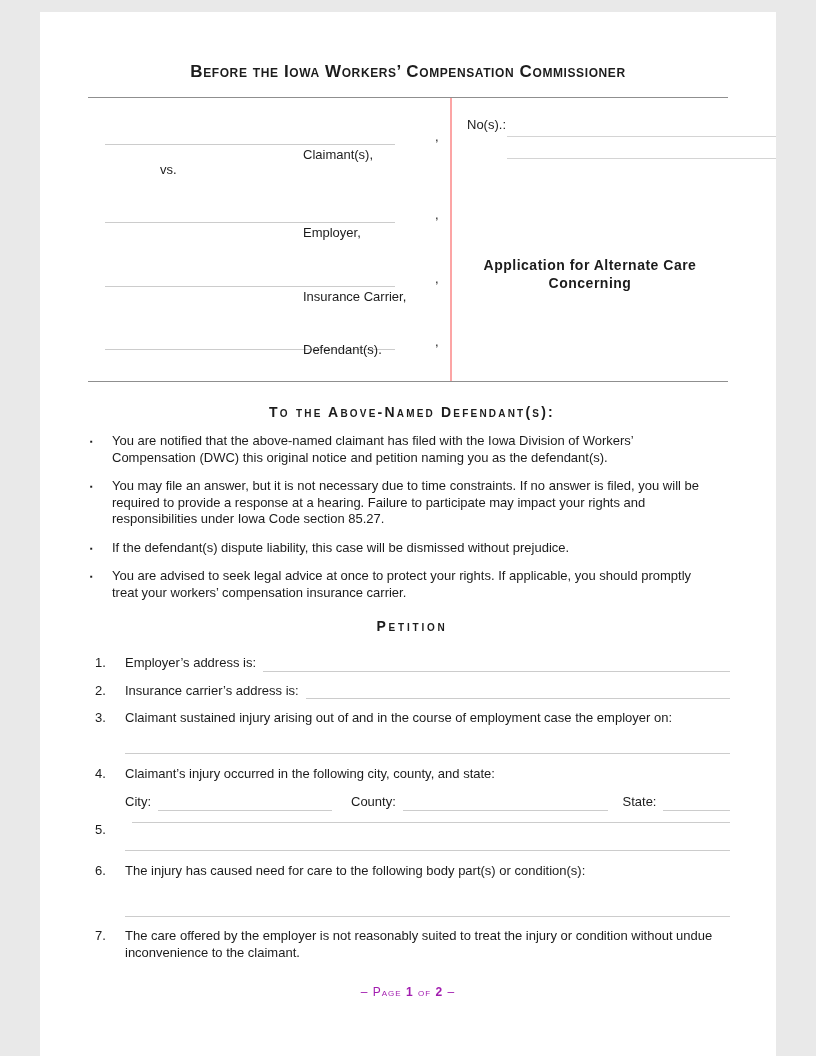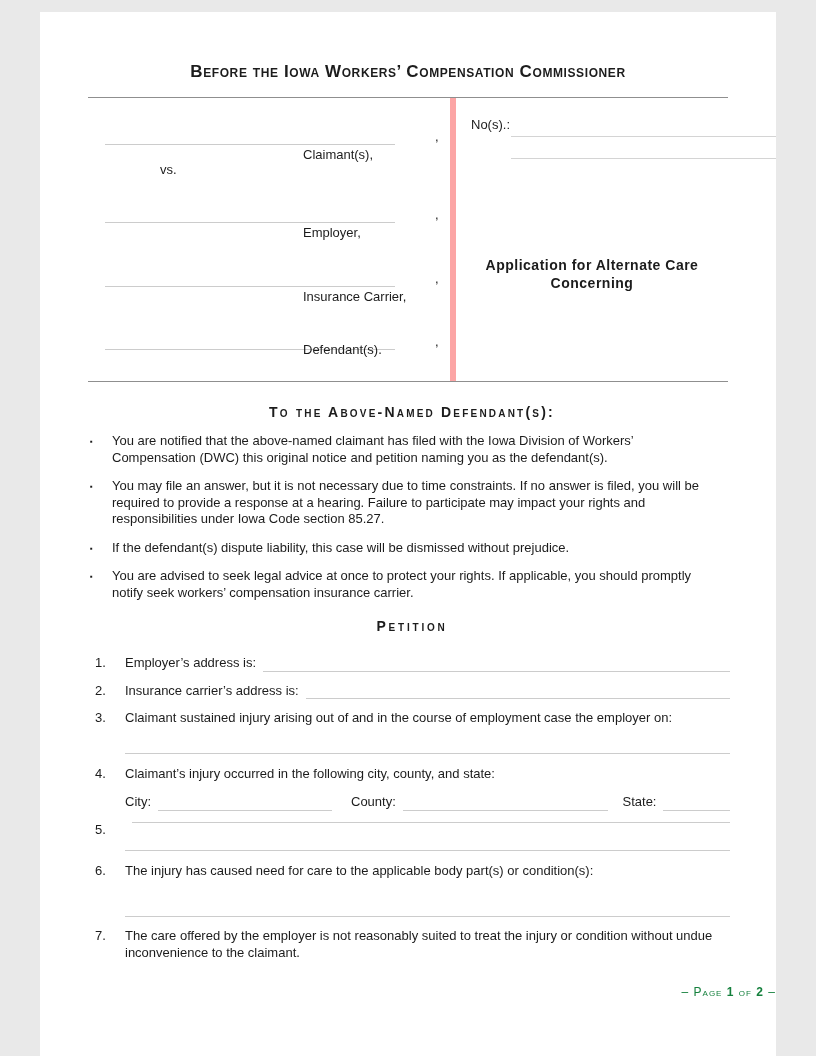--- a/index.html
+++ b/index.html
@@ -26,21 +26,21 @@
   }
   
   .caption-box {
     position:relative;
     margin:14px 48px 0 48px;
     height:285px;
     border-top:1px solid #8f8f8f;
     border-bottom:1px solid #8f8f8f;
   }
   .caption-left { position:absolute; top:0; bottom:0; left:0; width:362px; }
-  .caption-right { position:absolute; top:0; bottom:0; left:362px; right:0; border-left:6px solid #fca5a5;padding-left:44px; }
+  .caption-right { position:absolute; top:0; bottom:0; left:362px; right:0; border-left:2px solid #fca5a5;padding-left:44px; }
   .party-line {
     position:absolute; left:17px; width:290px; height:0;
     border-bottom:1px solid #cccccc;
   }
   .pl1{top:46px} .pl2{top:124px} .pl3{top:188px} .pl4{top:251px}
   .party-comma { position:absolute; left:347px; font-size:13px; }
   .pc1{top:31px} .pc2{top:109px} .pc3{top:173px} .pc4{top:236px}
   .party-label { position:absolute; left:215px; line-height:16px; }
   .pb1{top:49px} .pb2{top:127px} .pb3{top:191px} .pb4{top:244px}
   .vs-label { position:absolute; left:72px; top:64px; }
@@ -85,25 +85,25 @@
   .mt26{margin-top:26px} .mt24{margin-top:27px} .mt36{margin-top:37px}
   .city-row { display:flex; margin-top:12px; }
   .city-row .lbl { flex:none; margin-right:7px; }
   .cl-city { flex:1.7; border-bottom:1px solid #cccccc; margin-right:19px; }
   .cl-county { flex:2.0; border-bottom:1px solid #cccccc; margin-right:15px; }
   .cl-state { flex:0.65; border-bottom:1px solid #cccccc; }
   .gap-sm { margin-bottom:12px; }
   
   .page-footer {
     position:absolute; left:0; right:0; top:973px;
-    text-align:right;
+    text-align:center;
     font-variant:small-caps;
     font-size:12px;
     letter-spacing:1px;
-    color:#15803d;
+    color:#a21caf;
   }
   .page-footer .bold { font-weight:bold; }
 </style>
 </head>
 <body>
 
 <div class="page">
 
   <div class="page-title">Before the Iowa Workers’ Compensation Commissioner</div>
 
@@ -149,21 +149,21 @@
     <div class="bullet">
       <span class="bullet-marker">▪</span>
       <span class="bullet-text">You may file an answer, but it is not necessary due to time constraints. If no answer is filed, you will be required to provide a response at a hearing. Failure to participate may impact your rights and responsibilities under Iowa Code section 85.27.</span>
     </div>
     <div class="bullet">
       <span class="bullet-marker">▪</span>
       <span class="bullet-text">If the defendant(s) dispute liability, this case will be dismissed without prejudice.</span>
     </div>
     <div class="bullet">
       <span class="bullet-marker">▪</span>
-      <span class="bullet-text">You are advised to seek legal advice at once to protect your rights. If applicable, you should promptly notify seek workers’ compensation insurance carrier.</span>
+      <span class="bullet-text">You are advised to seek legal advice at once to protect your rights. If applicable, you should promptly treat your workers’ compensation insurance carrier.</span>
     </div>
   </div>
 
   <div class="section-heading petition-heading">Petition</div>
 
   <div class="pitems">
 
     <div class="pitem">
       <span class="pnum">1.</span>
       <div class="pbody">
@@ -213,21 +213,21 @@
         <div class="inline-row">
           <span class="fill-inline"></span>
         </div>
         <div class="fill-block mt24"></div>
       </div>
     </div>
 
     <div class="pitem">
       <span class="pnum">6.</span>
       <div class="pbody">
-        <div>The injury has caused need for care to the applicable body part(s) or condition(s):</div>
+        <div>The injury has caused need for care to the following body part(s) or condition(s):</div>
         <div class="fill-block mt36"></div>
       </div>
     </div>
 
     <div class="pitem">
       <span class="pnum">7.</span>
       <div class="pbody">
         <div>The care offered by the employer is not reasonably suited to treat the injury or condition without undue inconvenience to the claimant.</div>
       </div>
     </div>

